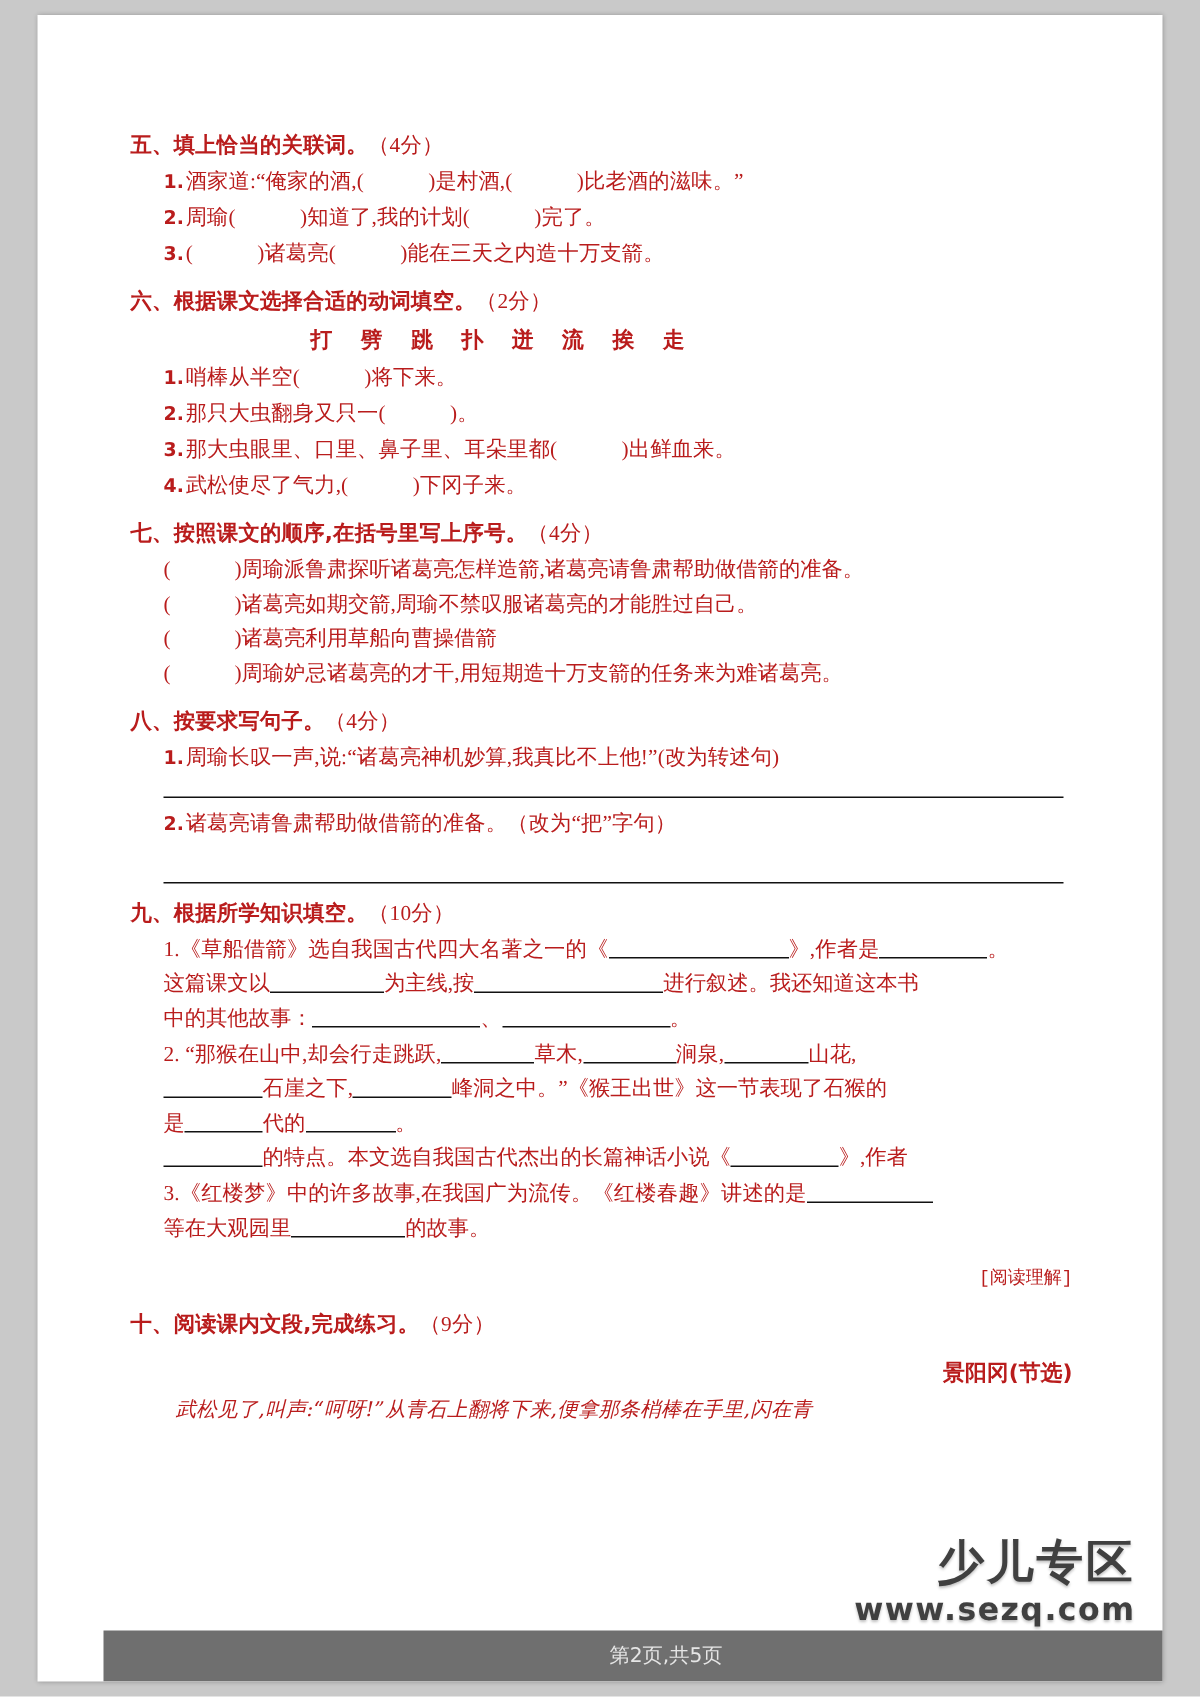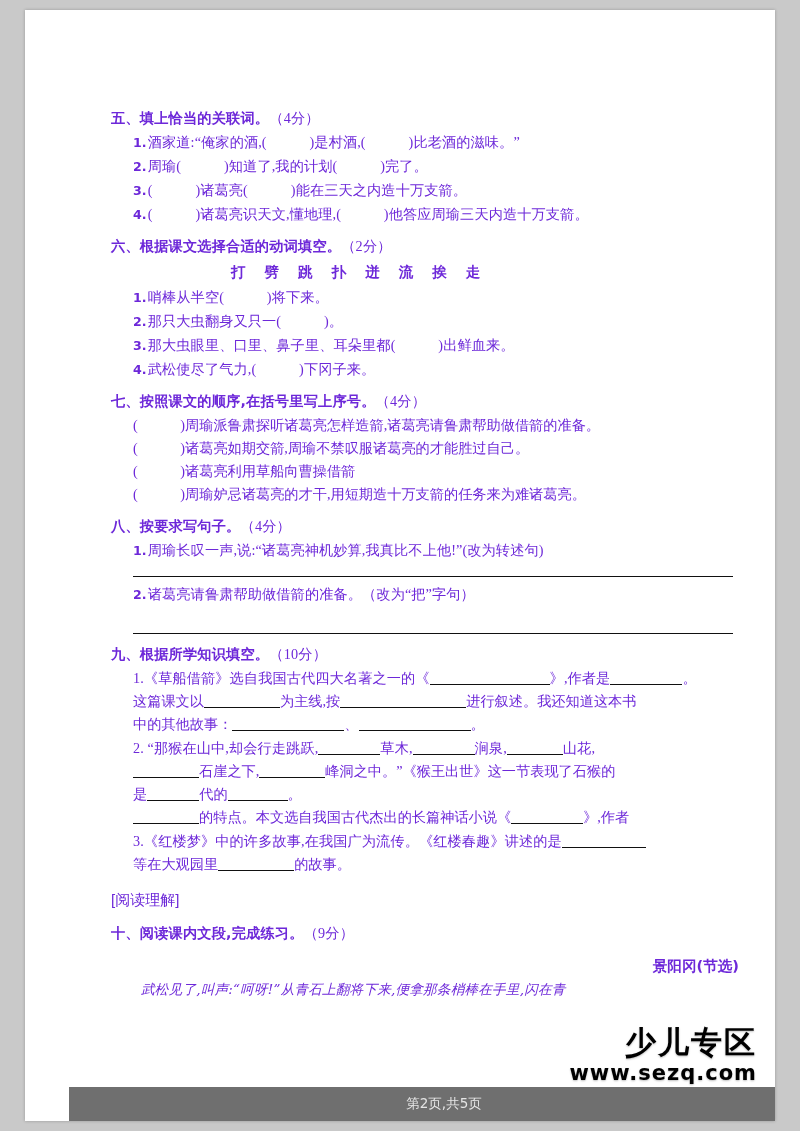--- a/index.html
+++ b/index.html
@@ -19,26 +19,25 @@
     top: 10px;
     width: 750px;
     height: 1111px;
     background: #ffffff;
     box-shadow: 0 0 3px rgba(0,0,0,0.25);
     overflow: hidden;
   }
   .content {
     position: absolute;
     left: 62px;
-    top: 88px;
+    top: 67px;
     width: 628px;
     font-size: 14.2px;
-    color: #6d28d9;
+    color: #b91c1c;
     line-height: 1.62;
-    margin-left: 24px;
   }
   .sec-title {
     font-weight: bold;
     font-family: "DejaVu Sans", "Liberation Sans", sans-serif;
     font-size: 14.2px;
     letter-spacing: 0.2px;
     margin-top: 9px;
     margin-bottom: 1px;
   }
   .sec-title .pts {
@@ -82,22 +81,23 @@
     width: 600px;
   }
   .longline2 {
     border-bottom: 1px solid #111;
     height: 1px;
     margin: 26px 0 4px 22px;
     width: 600px;
   }
   .bracket-label {
     margin-top: 12px;
-    font-size: 15px;
-    font-family: Liberation Sans, sans-serif;
+    font-size: 12px;
+    font-family: Liberation Mono, monospace;
+    text-align: right;
   }
   .center-title {
     text-align: right;
     font-weight: bold;
     font-family: "DejaVu Sans", "Liberation Sans", sans-serif;
     font-size: 14.6px;
     margin-top: 9px;
     margin-bottom: 2px;
   }
   .passage {
@@ -125,21 +125,21 @@
     display: flex;
     align-items: center;
     justify-content: center;
     margin-left: 44px;
   }
   .watermark {
     position: absolute;
     right: 18px;
     bottom: 36px;
     text-align: right;
-    color: #000000;
+    color: #404040;
     font-family: "DejaVu Sans", "Liberation Sans", sans-serif;
     text-shadow: 0 1px 2px rgba(0,0,0,0.25);
   }
   .wm-main {
     font-size: 31px;
     font-weight: bold;
     letter-spacing: 2px;
     line-height: 1.1;
   }
   .wm-sub {
@@ -160,23 +160,20 @@
       <span>五、填上恰当的关联词。</span><span class="pts">（4分）</span>
     </div>
     <div class="item">
       <span class="item-num">1.</span><span>酒家道:“俺家的酒,(　　　)是村酒,(　　　)比老酒的滋味。”</span>
     </div>
     <div class="item">
       <span class="item-num">2.</span><span>周瑜(　　　)知道了,我的计划(　　　)完了。</span>
     </div>
     <div class="item">
       <span class="item-num">3.</span><span>(　　　)诸葛亮(　　　)能在三天之内造十万支箭。</span>
-    </div>
-    <div class="item">
-      <span class="item-num">4.</span><span>(　　　)诸葛亮识天文,懂地理,(　　　)他答应周瑜三天内造十万支箭。</span>
     </div>
 
     <div class="sec-title">
       <span>六、根据课文选择合适的动词填空。</span><span class="pts">（2分）</span>
     </div>
     <div class="verbs">打 劈 跳 扑 迸 流 挨 走</div>
     <div class="item">
       <span class="item-num">1.</span><span>哨棒从半空(　　　)将下来。</span>
     </div>
     <div class="item">

